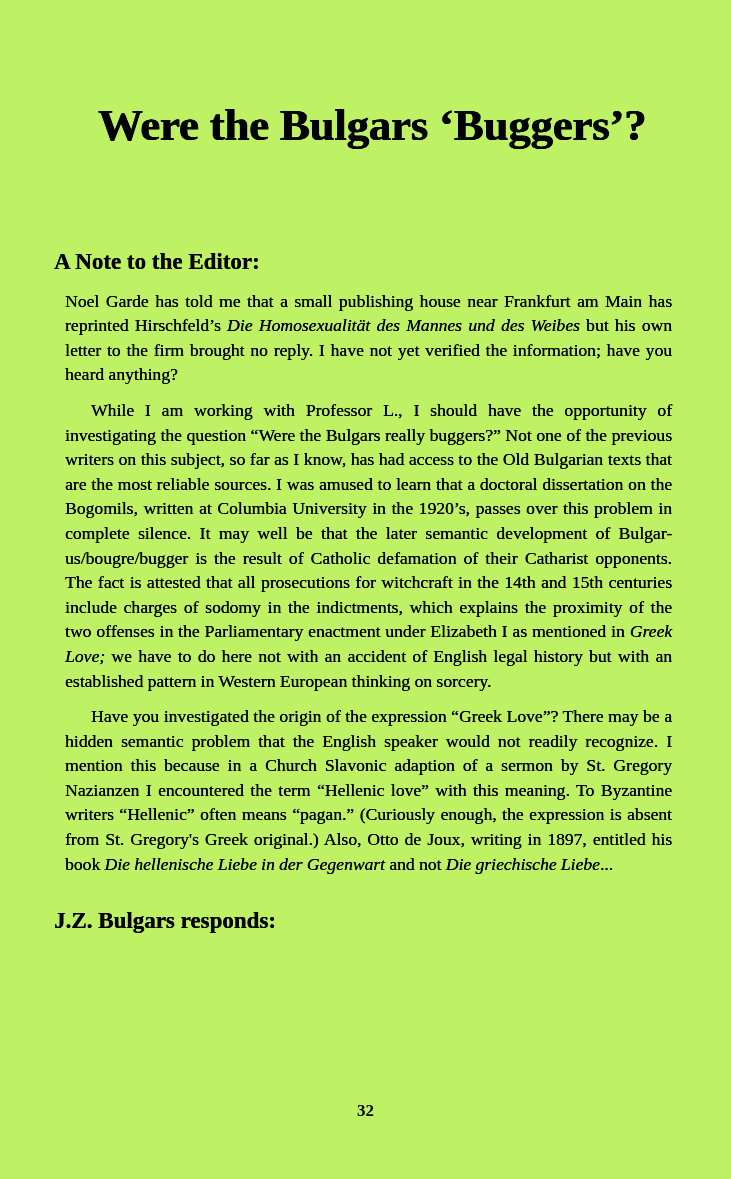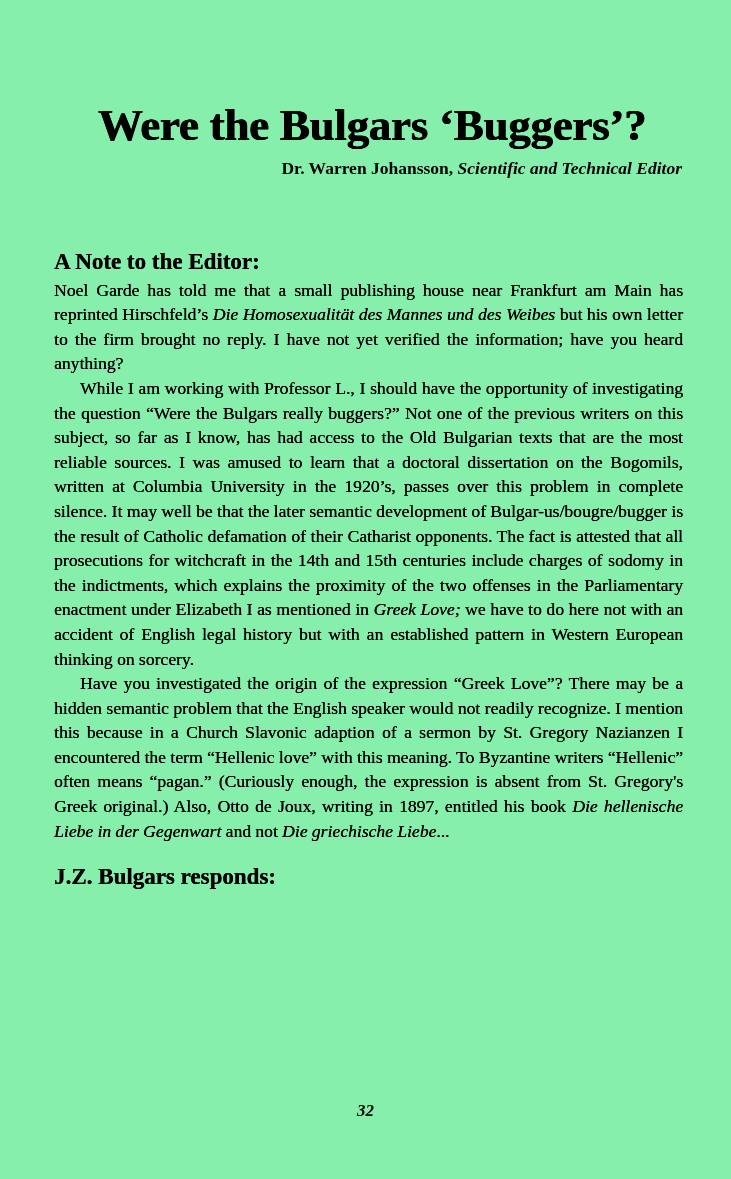--- a/index.html
+++ b/index.html
@@ -63,21 +63,21 @@
     font-size: 23px;
     line-height: 24.6px;
     font-weight: 700;
     margin: 0 0 1px 0;
     text-shadow: 0.3px 0 0 #000;
   }
 
   .para {
     font-size: 17.6px;
     line-height: 24.6px;
-    margin: 0;
+    margin: 11px;
     text-align: justify;
     text-justify: inter-word;
     word-spacing: -0.1px;
     text-shadow: 0.25px 0 0 #000;
   }
   .para.indent {
     text-indent: 26px;
   }
   .para.nofirst {
     text-indent: 0;
@@ -91,34 +91,29 @@
 
   
   .folio {
     position: absolute;
     left: 0;
     top: 1101px;
     width: 731px;
     text-align: center;
     font-size: 17px;
     font-weight: 700;
-    font-style: italic;
   }
 </style>
 </head>
 <body>
 
-<div class="page" style="background: #86efac; color: rgb(0, 0, 0);">
+<div class="page" style="background: #bef264; color: rgb(0, 0, 0);">
 
   <h1 class="title">Were the Bulgars ‘Buggers’?</h1>
 
-  <div class="byline">
-    <span>Dr. Warren Johansson,</span>
-    <span class="role">Scientific and Technical Editor</span>
-  </div>
 
   <div class="body-col">
 
     <h2 class="section-head">A Note to the Editor:</h2>
     <div class="gap-sm"></div>
     <p class="para nofirst"><span>Noel Garde has told me that a small publishing house near Frankfurt am Main has reprinted Hirschfeld’s </span><i>Die Homosexualität des Mannes und des Weibes</i><span> but his own letter to the firm brought no reply. I have not yet verified the information; have you heard anything?</span></p>
     <p class="para indent"><span>While I am working with Professor L., I should have the opportunity of investigating the question “Were the Bulgars really buggers?” Not one of the previous writers on this subject, so far as I know, has had access to the Old Bulgarian texts that are the most reliable sources. I was amused to learn that a doctoral dissertation on the Bogomils, written at Columbia University in the 1920’s, passes over this problem in complete silence. It may well be that the later semantic development of Bulgar-us/bougre/bugger is the result of Catholic defamation of their Catharist opponents. The fact is attested that all prosecutions for witchcraft in the 14th and 15th centuries include charges of sodomy in the indictments, which explains the proximity of the two offenses in the Parliamentary enactment under Elizabeth I as mentioned in </span><i>Greek Love;</i><span> we have to do here not with an accident of English legal history but with an established pattern in Western European thinking on sorcery.</span></p>
     <p class="para indent"><span>Have you investigated the origin of the expression “Greek Love”? There may be a hidden semantic problem that the English speaker would not readily recognize. I mention this because in a Church Slavonic adaption of a sermon by St. Gregory Nazianzen I encountered the term “Hellenic love” with this meaning. To Byzantine writers “Hellenic” often means “pagan.” (Curiously enough, the expression is absent from St. Gregory's Greek original.) Also, Otto de Joux, writing in 1897, entitled his book </span><i>Die hellenische Liebe in der Gegenwart</i><span> and not </span><i>Die griechische Liebe</i><span>...</span></p>
 
     <div class="gap-md"></div>

